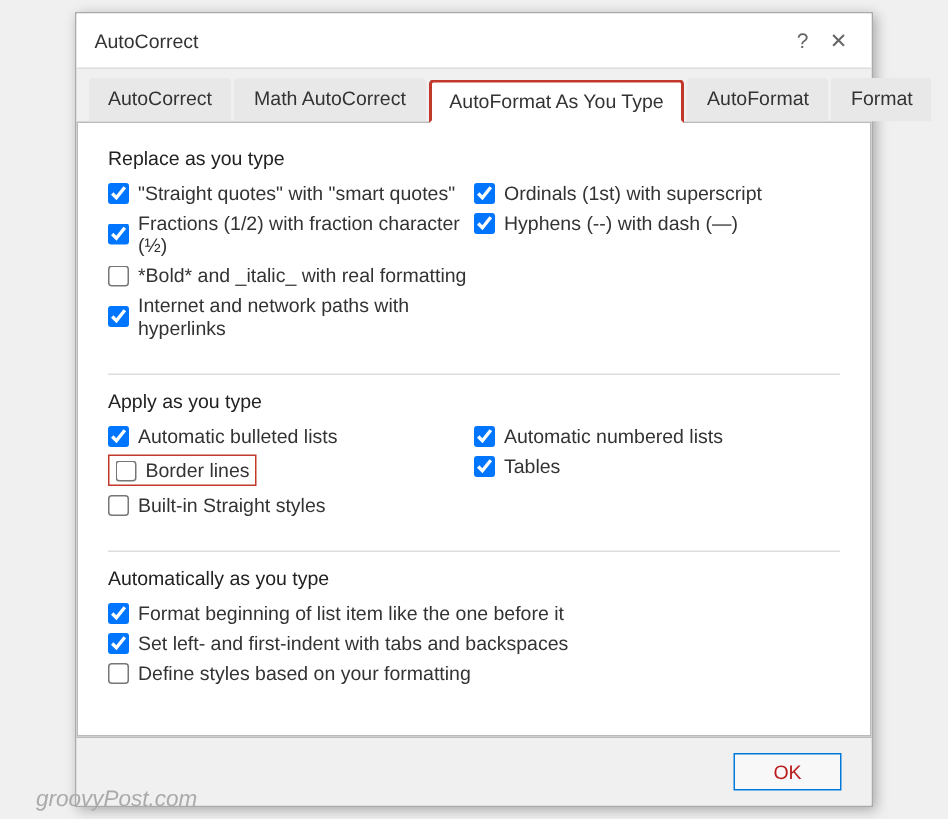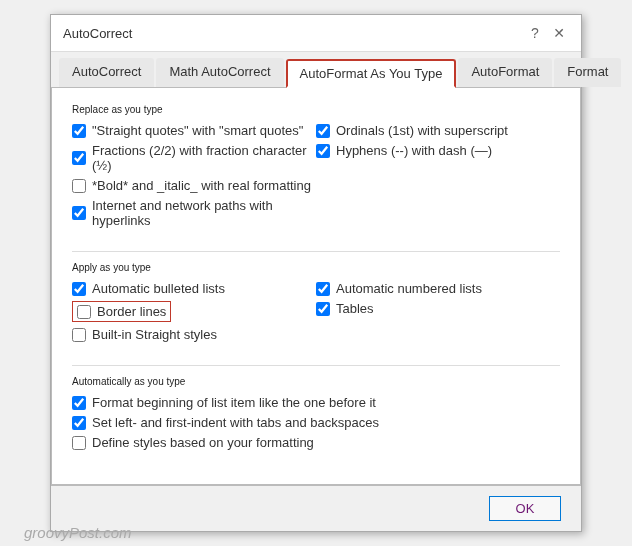--- a/index.html
+++ b/index.html
@@ -83,21 +83,21 @@
     }
     
     .content {
       background: #fff;
       flex: 1;
       padding: 16px 20px;
       border: 1px solid #bbb;
       border-top: none;
     }
     .section-title {
-      font-size: 10px;
+      font-size: 13px;
       color: #222;
       margin-bottom: 8px;
       font-weight: 400;
     }
     .section {
       margin-bottom: 18px;
     }
     .checkbox-row {
       display: flex;
       align-items: center;
@@ -145,21 +145,21 @@
     .footer-btn {
       padding: 4px 20px;
       font-size: 13px;
       cursor: pointer;
       border: 1px solid #999;
       background: #f8f8f8;
       min-width: 72px;
     }
     .footer-btn.ok {
       border-color: #0078d7;
-      color: #701a75;
+      color: #b91c1c;
       margin-left: 40px;
     }
     .watermark {
       position: fixed;
       bottom: 5px;
       left: 24px;
       font-size: 15px;
       color: #aaa;
       font-style: italic;
     }
@@ -191,21 +191,21 @@
       <div class="section-title">Replace as you type</div>
       <div class="two-col">
 
         <div>
           <div class="checkbox-row">
             <input type="checkbox" checked="" id="straight-quotes" style="">
             <label for="straight-quotes">"Straight quotes" with "smart quotes"</label>
           </div>
           <div class="checkbox-row">
             <input type="checkbox" checked="" id="fractions" style="">
-            <label for="fractions">Fractions (2/2) with fraction character (½)</label>
+            <label for="fractions">Fractions (1/2) with fraction character (½)</label>
           </div>
           <div class="checkbox-row">
             <input type="checkbox" id="bold-italic" style="">
             <label for="bold-italic">*Bold* and _italic_ with real formatting</label>
           </div>
           <div class="checkbox-row">
             <input type="checkbox" checked="" id="internet-paths" style="">
             <label for="internet-paths">Internet and network paths with hyperlinks</label>
           </div>
         </div>

